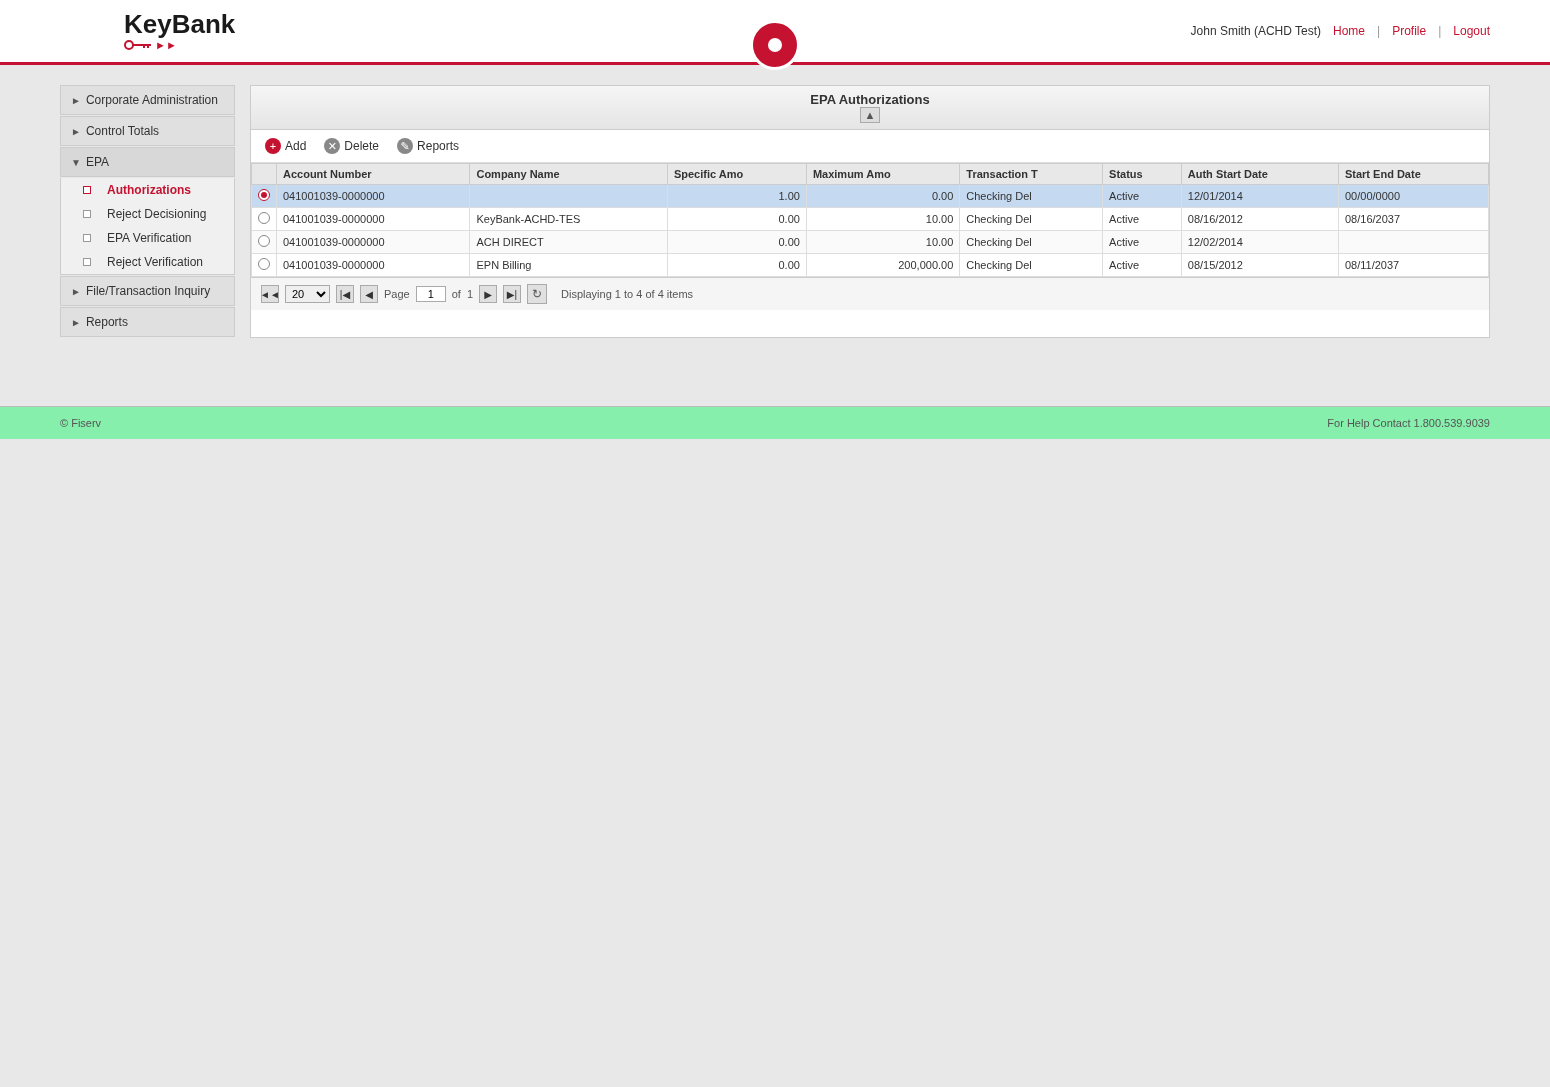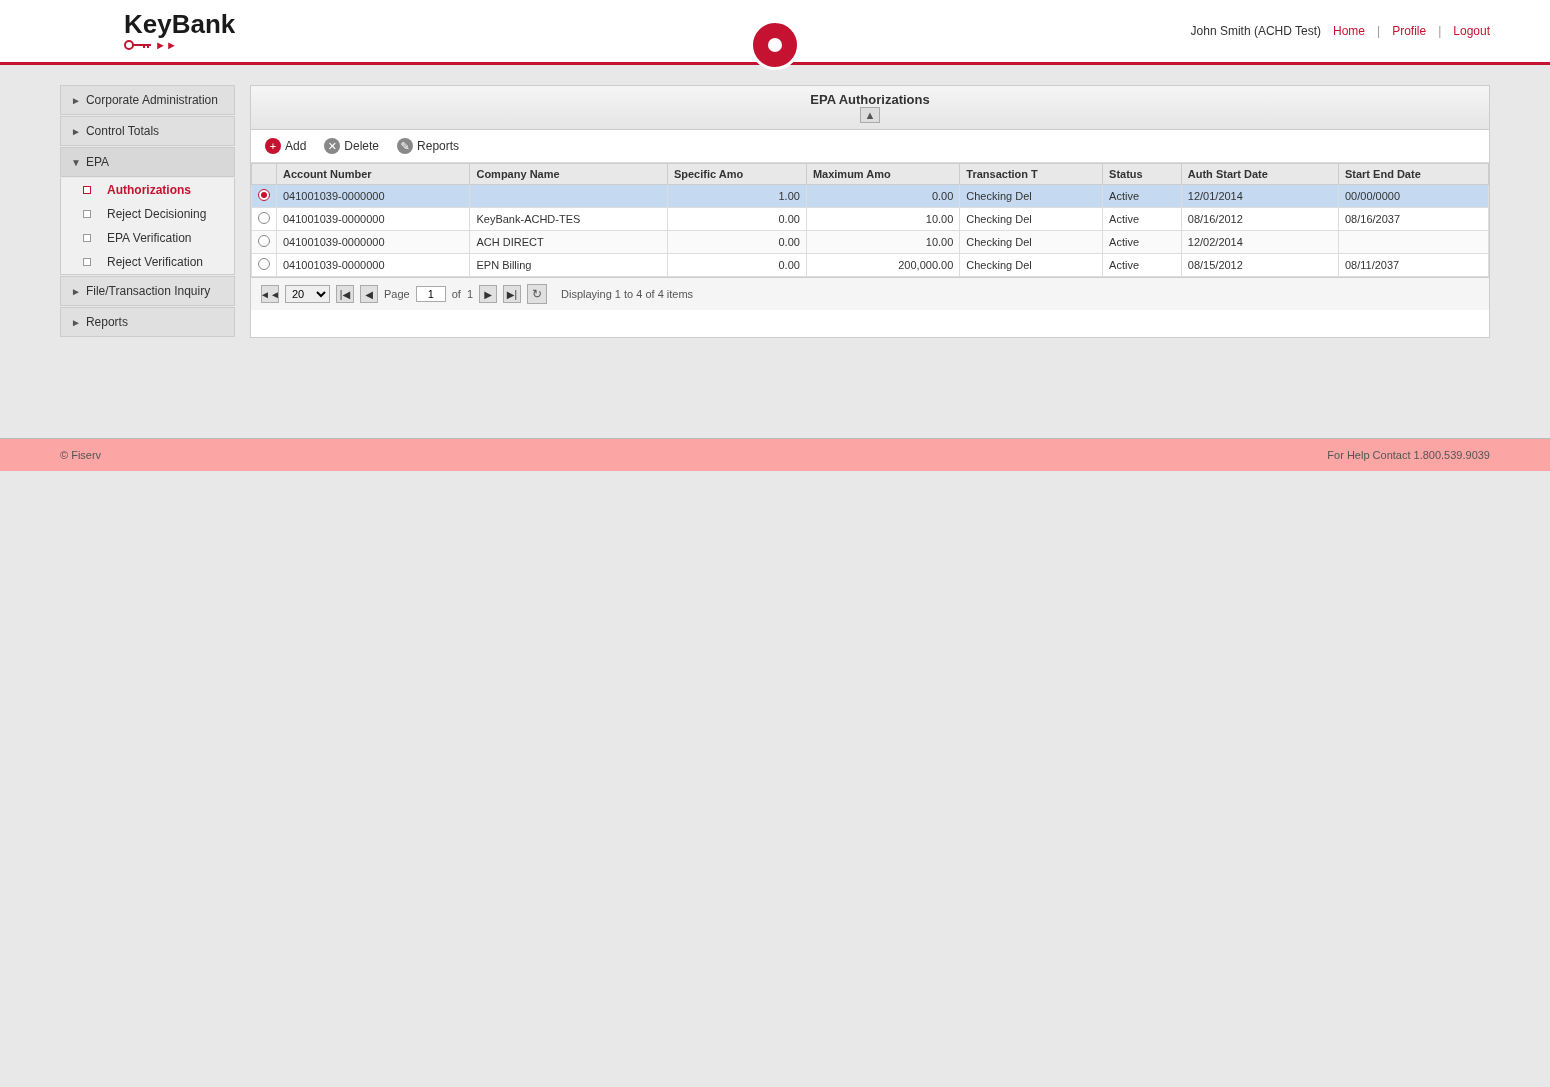--- a/index.html
+++ b/index.html
@@ -279,22 +279,22 @@
       cursor: pointer;
       display: flex;
       align-items: center;
       justify-content: center;
       font-size: 12px;
       color: #555;
     }
 
     
     .footer {
-      margin-top: 80px;
-      background: #fca5a5;
+      margin-top: 48px;
+      background: #86efac;
       border-top: 1px solid #bbb;
       padding: 10px 60px;
       display: flex;
       justify-content: space-between;
       font-size: 11px;
       color: #555;
     }
 
     .page-input {
       width: 30px;

